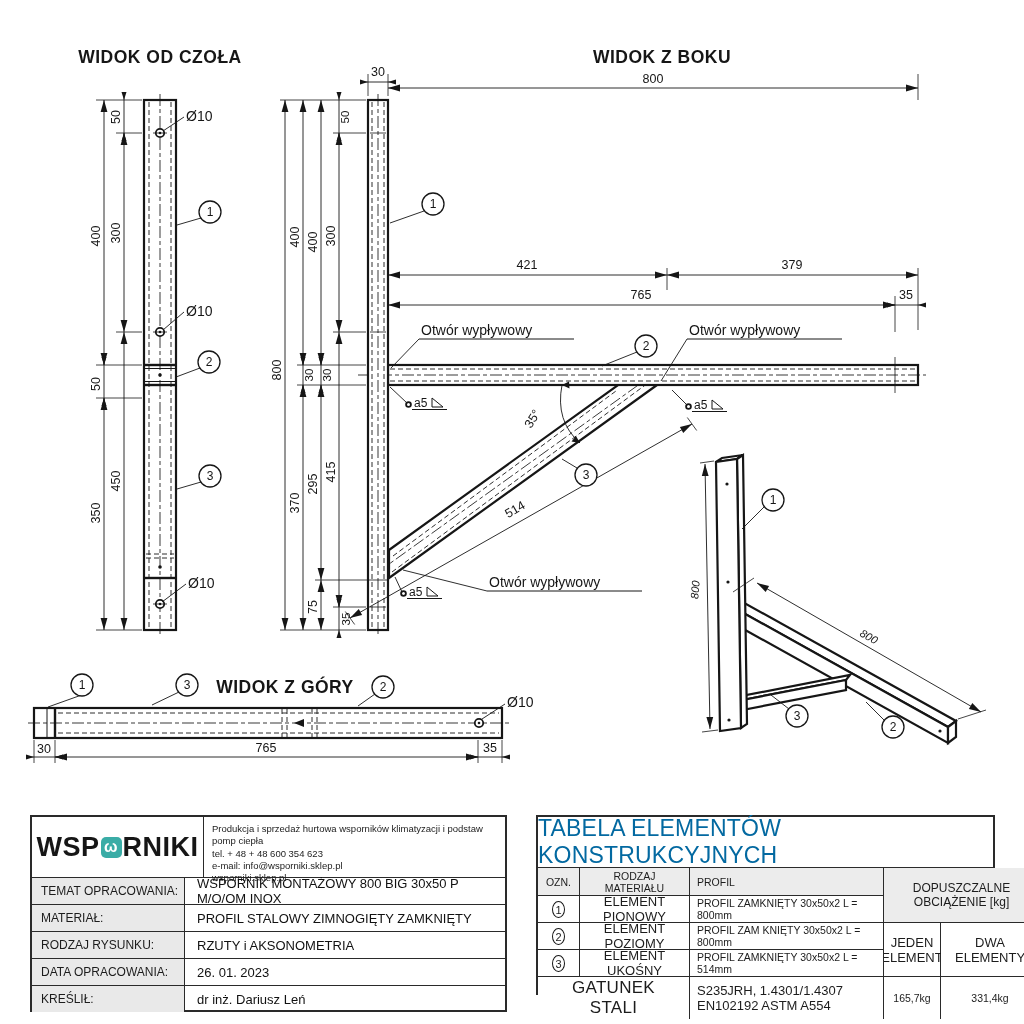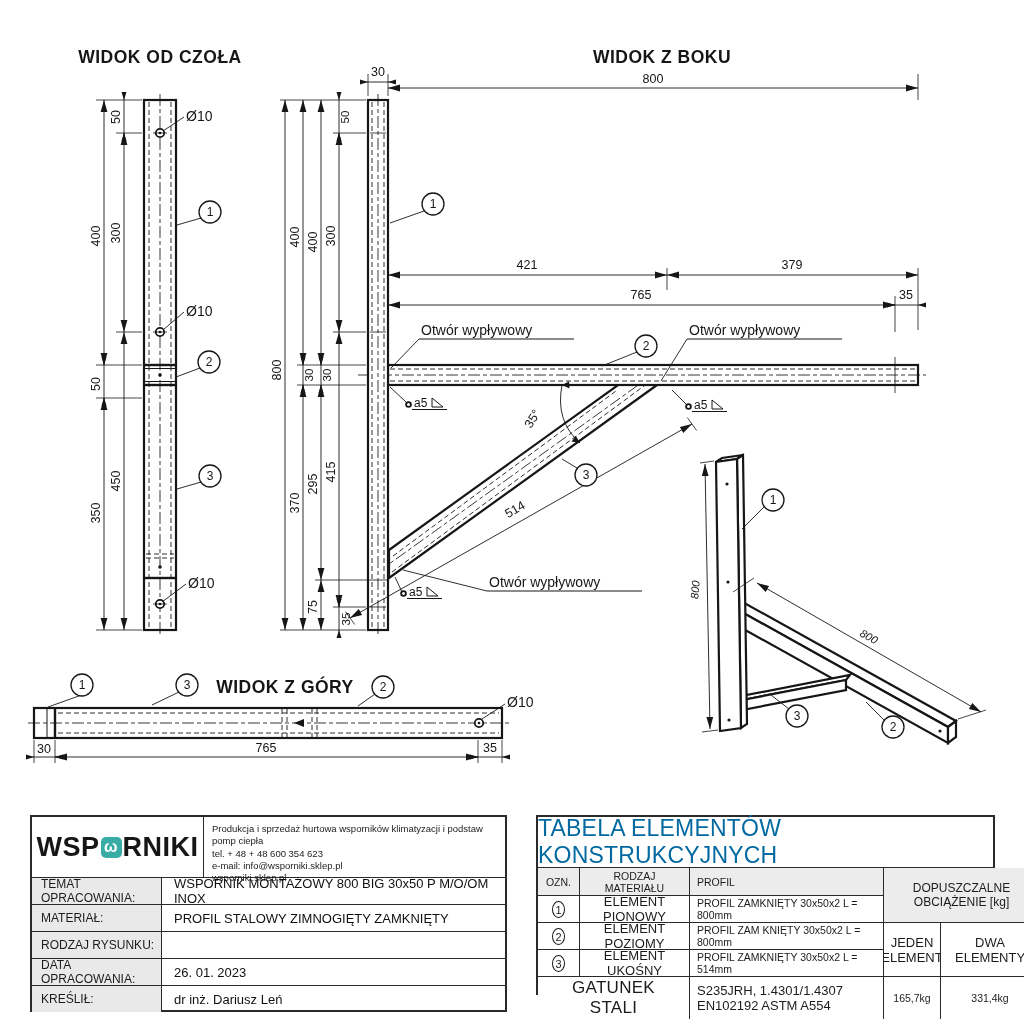--- a/index.html
+++ b/index.html
@@ -22,21 +22,21 @@
   .ext{stroke:#161616;stroke-width:.8;fill:none;}
   .ar {fill:#161616;stroke:none;}
   .hole{stroke:#161616;stroke-width:1.8;fill:#fff;}
   .dot{fill:#161616;stroke:none;}
   .cc {stroke:#161616;stroke-width:1.3;fill:#fff;}
 
   
   .tb{position:absolute;left:30px;top:815px;width:477px;height:197px;border:2px solid #2a2a2a;box-sizing:border-box;}
   .tb-row{display:flex;border-top:1.6px solid #2a2a2a;box-sizing:border-box;height:27px;}
   .tb-logo-row{display:flex;height:60px;box-sizing:border-box;}
-  .tb-label{width:130px;background:#e9e9e9;border-right:1.6px solid #2a2a2a;box-sizing:border-box;
+  .tb-label{width:153px;background:#e9e9e9;border-right:1.6px solid #2a2a2a;box-sizing:border-box;
             font-size:12px;display:flex;align-items:center;padding-left:9px;color:#1c1c1c;}
   .tb-value{flex:1;display:flex;align-items:center;padding-left:12px;font-size:13px;color:#111;}
   .logo-cell{width:172px;display:flex;align-items:center;justify-content:center;border-right:1.6px solid #2a2a2a;box-sizing:border-box;}
   .logo{font-size:27px;font-weight:bold;letter-spacing:.5px;color:#161616;display:flex;align-items:center;}
   .logo-icon{display:inline-block;width:21px;height:21px;border-radius:5px;margin:0 1px;
              color:#fff;font-size:16px;font-weight:bold;text-align:center;line-height:20px;}
   .company{flex:1;padding:6px 6px 0 8px;font-size:9.5px;line-height:1.3;color:#222;}
 
   .et{position:absolute;left:536px;top:815px;width:459px;height:180px;border:2px solid #2a2a2a;box-sizing:border-box;background:#fff;}
   .et-title{height:50px;display:flex;align-items:center;justify-content:center;font-size:23px;letter-spacing:.2px;color:#0369a1;box-sizing:border-box;}
@@ -393,20 +393,21 @@
   <div class="tb-row">
         <div class="tb-label">TEMAT OPRACOWANIA:</div>
         <div class="tb-value">WSPORNIK MONTAŻOWY 800 BIG 30x50 P M/O/OM INOX</div>
       </div>
   <div class="tb-row">
         <div class="tb-label">MATERIAŁ:</div>
         <div class="tb-value">PROFIL STALOWY ZIMNOGIĘTY ZAMKNIĘTY</div>
       </div>
   <div class="tb-row">
         <div class="tb-label">RODZAJ RYSUNKU:</div>
+        <div class="tb-value">RZUTY i AKSONOMETRIA</div>
       </div>
   <div class="tb-row">
         <div class="tb-label">DATA OPRACOWANIA:</div>
         <div class="tb-value">26. 01. 2023</div>
       </div>
   <div class="tb-row">
         <div class="tb-label">KREŚLIŁ:</div>
         <div class="tb-value">dr inż. Dariusz Leń</div>
       </div>
 </div>

